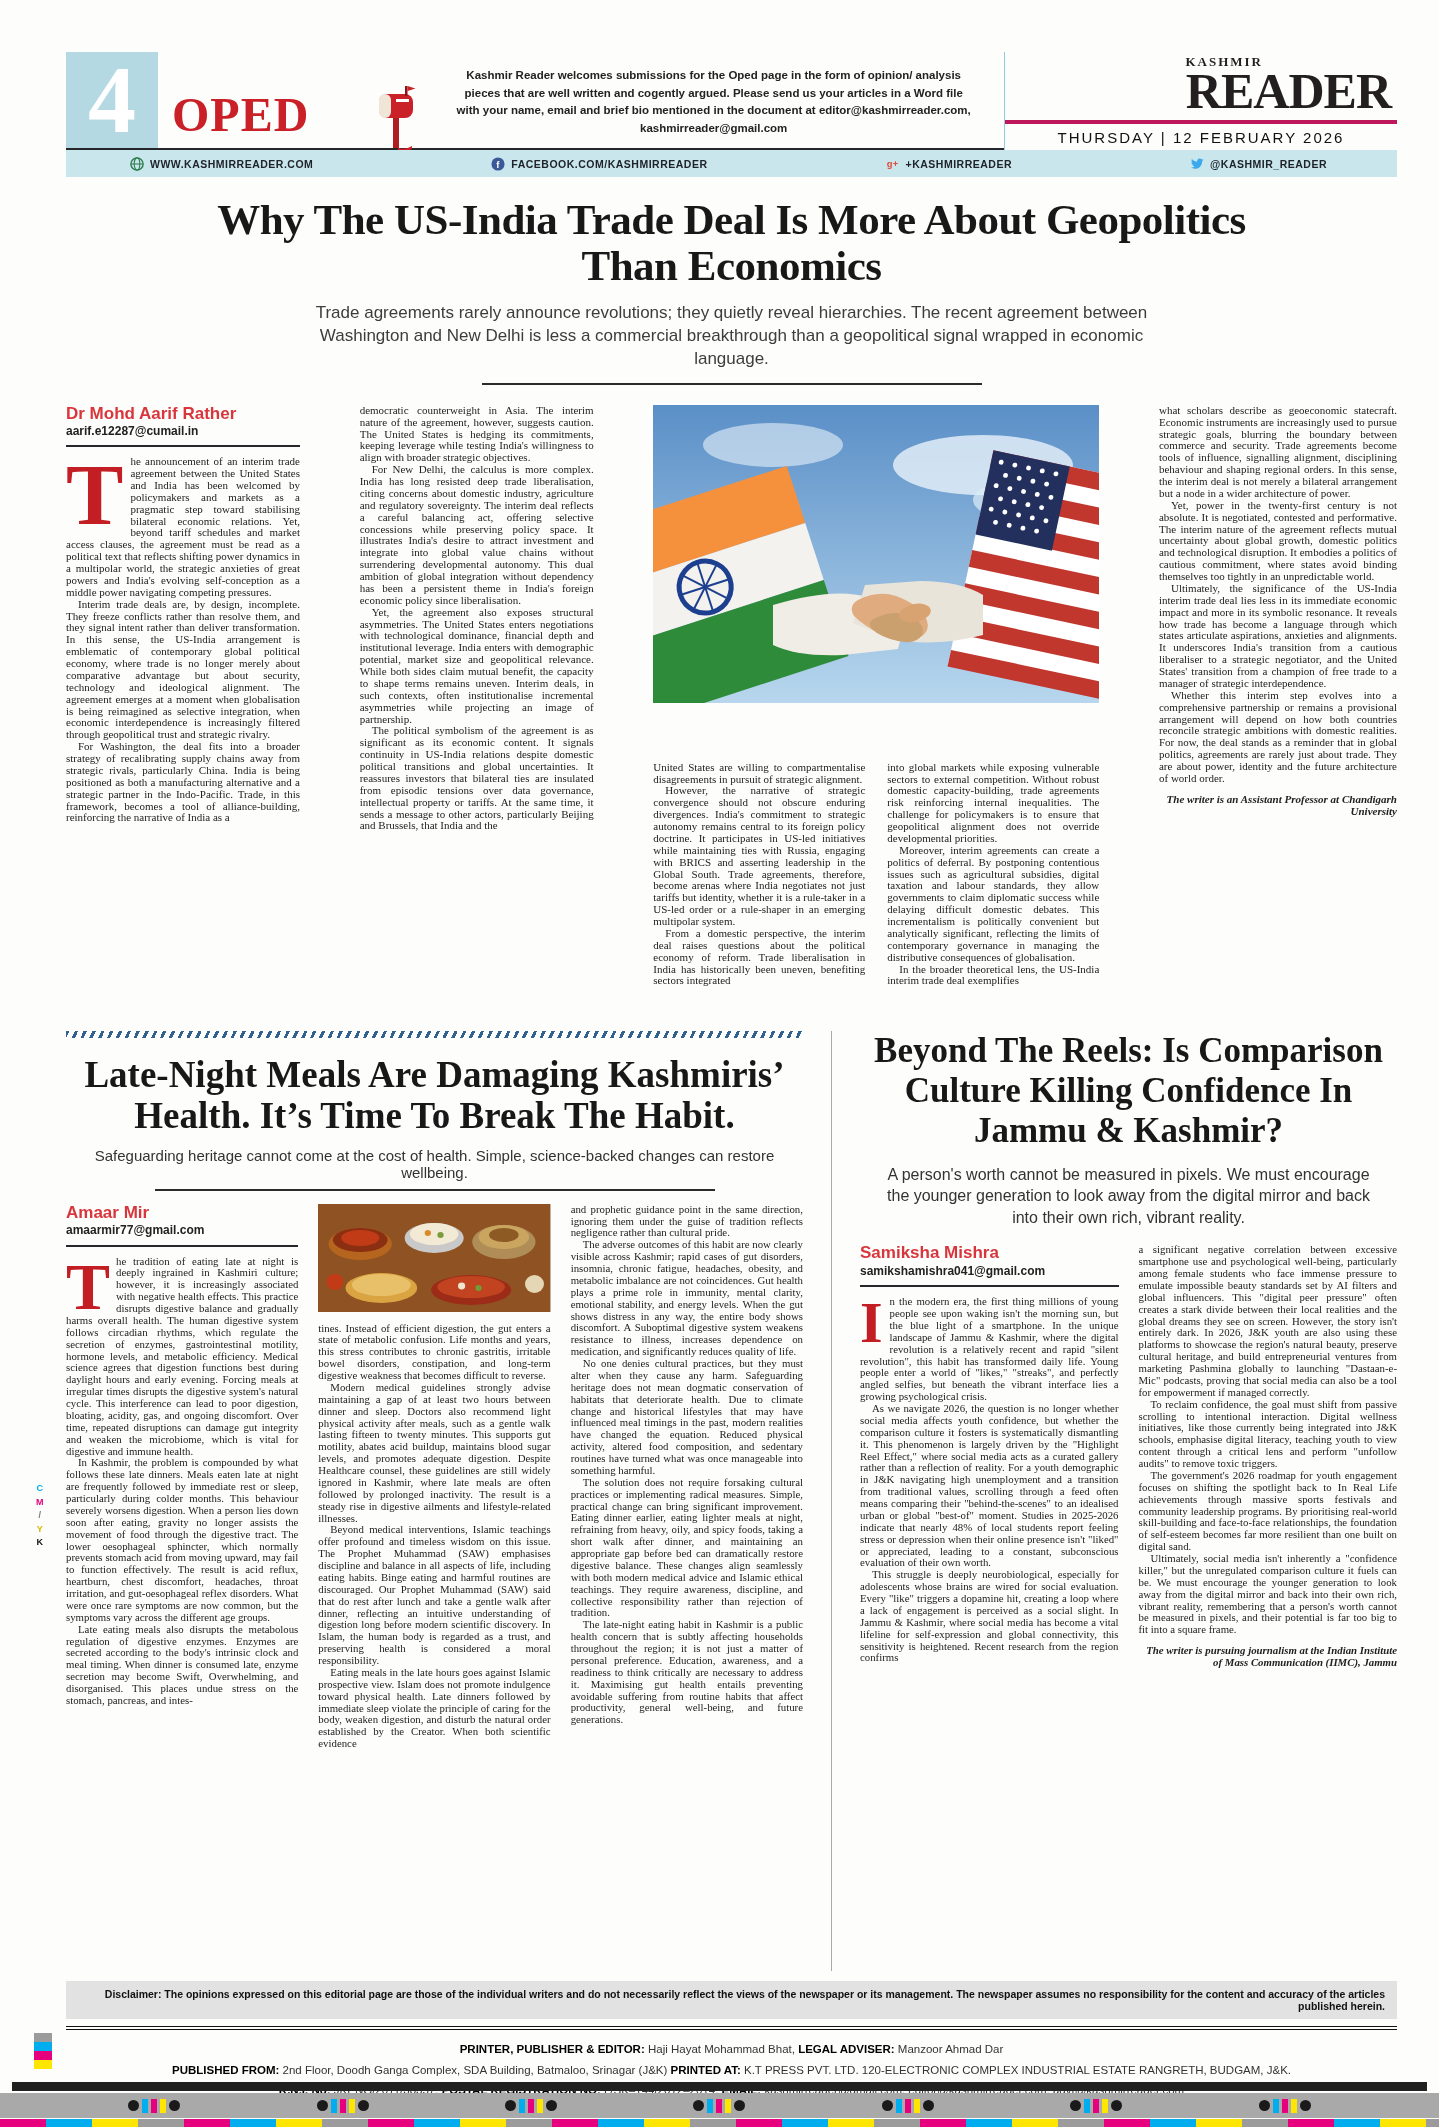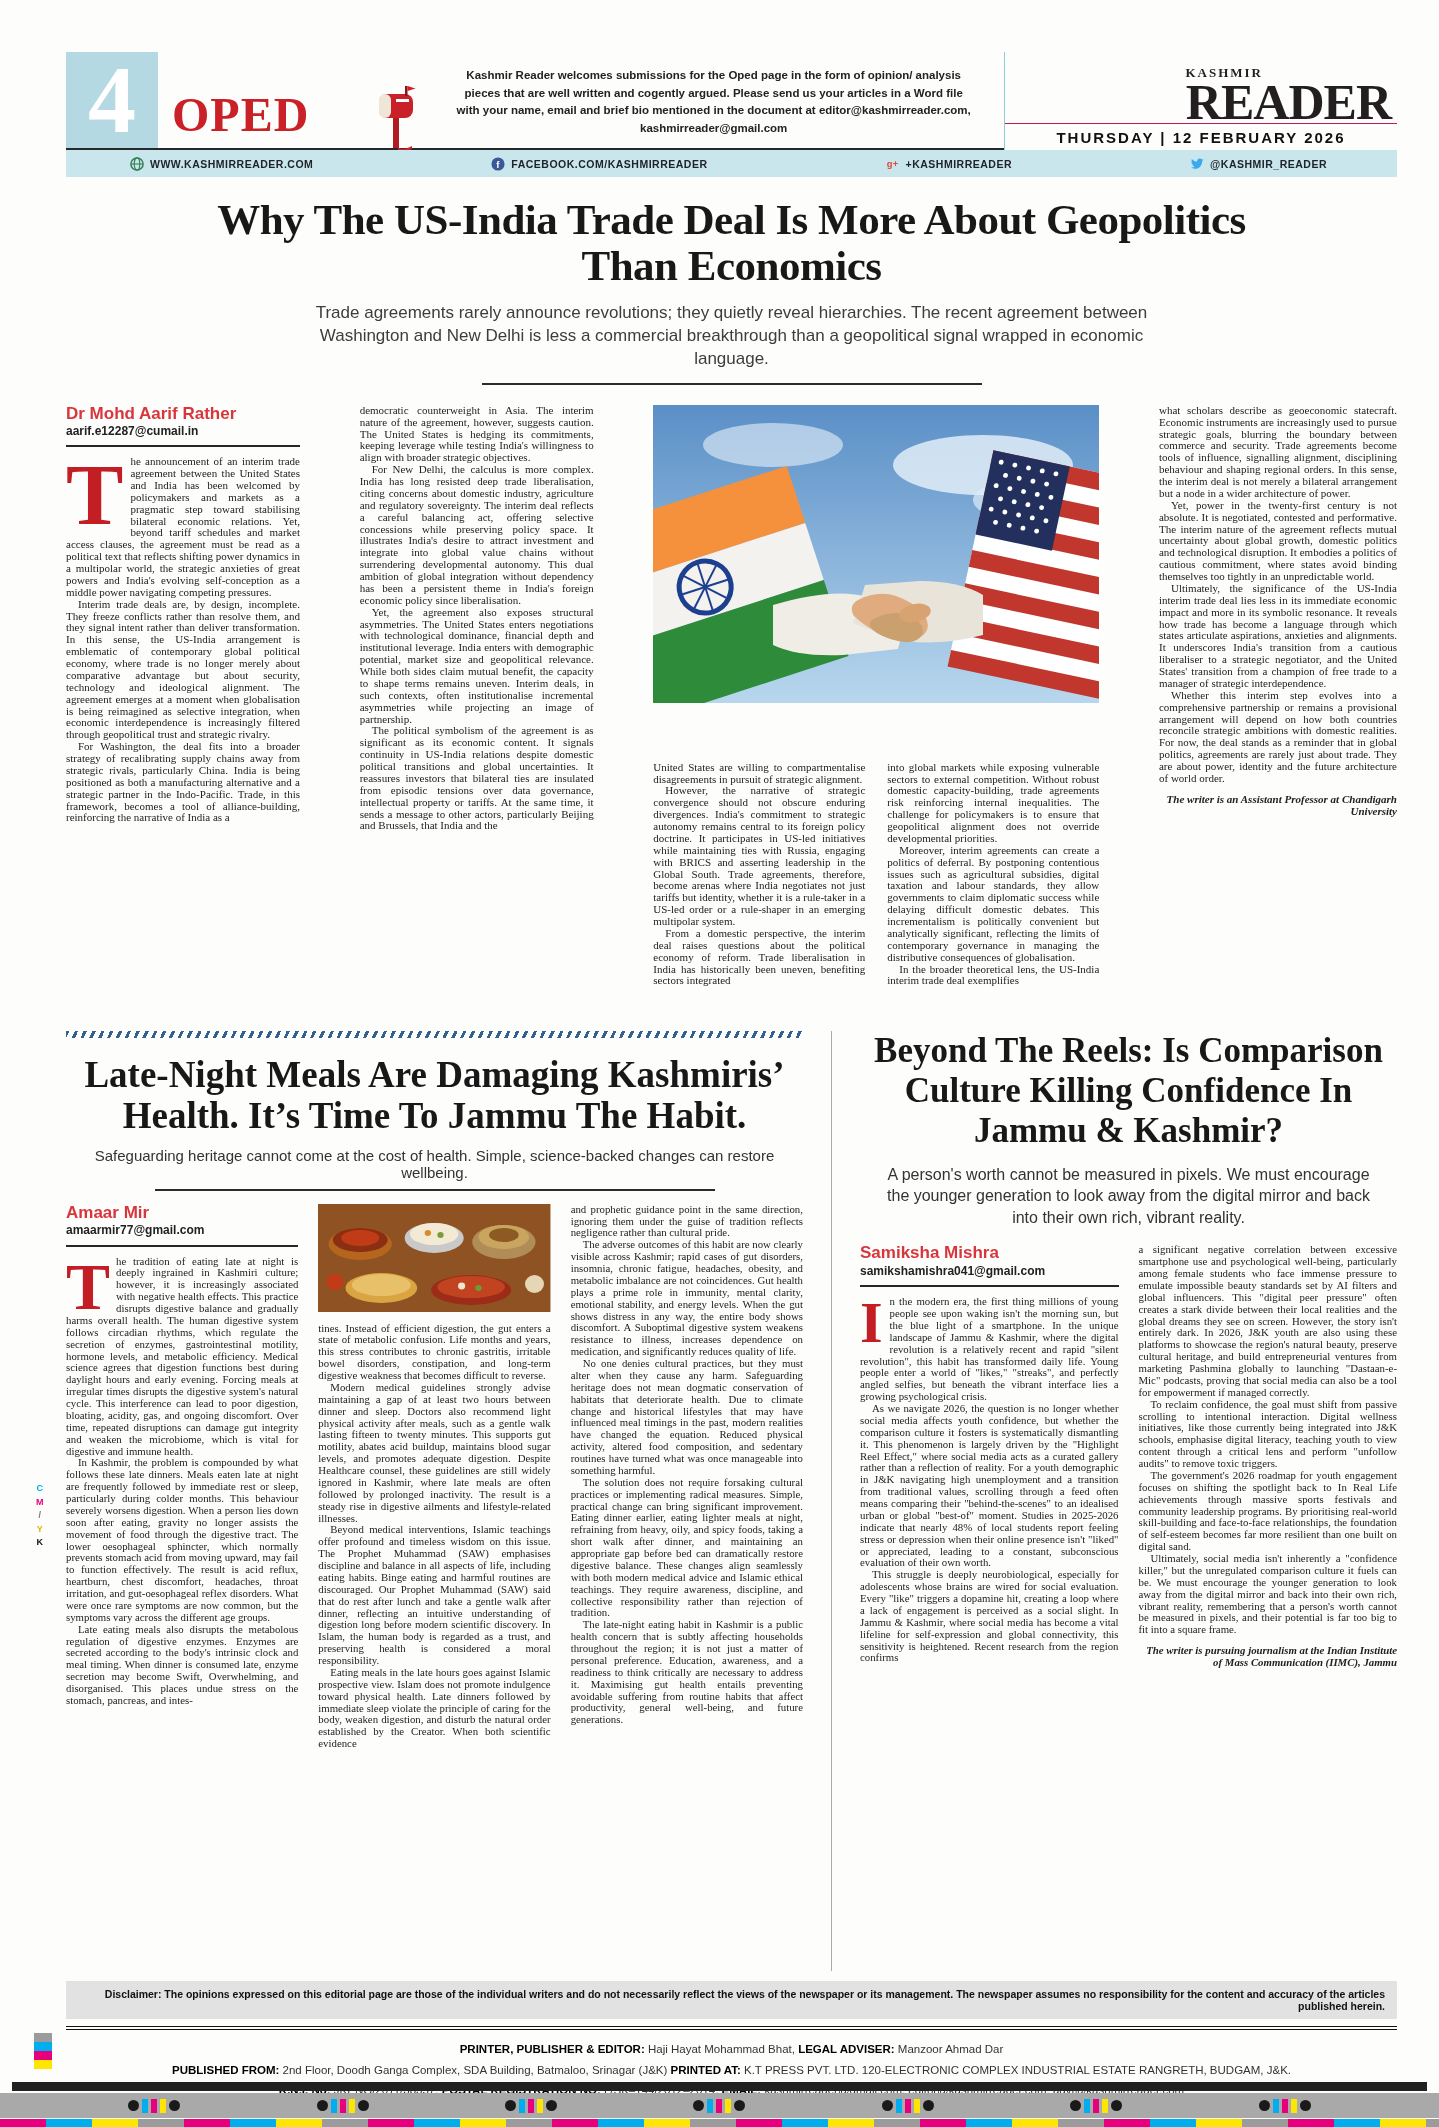--- a/index.html
+++ b/index.html
@@ -13,22 +13,22 @@
   .numbox{width:92px;height:96px;background:#b5d9e2;display:flex;align-items:center;justify-content:center;}
   .numbox span{color:#fff;font-size:96px;font-weight:bold;line-height:80px;font-family:"Liberation Serif",serif;}
   .oped{color:#c92127;font-size:48px;font-weight:bold;letter-spacing:1px;margin:0 0 6px 14px;font-family:"Liberation Serif",serif;}
   .mailbox{margin:0 0 -6px 60px;}
   .subnote{flex:1;text-align:center;font-family:"Liberation Sans",sans-serif;font-size:11.5px;font-weight:bold;
            line-height:1.55;color:#222;margin:0 30px 10px 30px;}
   .masthead{width:392px;border-left:1px solid #8ecddb;display:flex;flex-direction:column;justify-content:flex-end;}
   .m-block{text-align:right;padding-right:6px;}
   .m-top{display:block;font-size:13px;font-weight:bold;letter-spacing:2px;margin-right:128px;color:#231f20;}
   .m-name{display:block;font-size:50px;font-weight:bold;letter-spacing:-1px;line-height:0.85;color:#231f20;}
-  .m-date{border-top:1px solid #be185d;padding:5px 0 4px 0;text-align:center;
-          font-family:"Liberation Sans",sans-serif;font-size:15px;font-weight:bold;letter-spacing:2px;color:#111;}
+  .m-date{border-top:4px solid #be185d;margin-top:8px;padding:5px 0 4px 0;text-align:center;
+          font-family:"Liberation Sans",sans-serif;font-size:15px;font-weight:normal;letter-spacing:2px;color:#111;}
   .socialbar{height:27px;background:#c9e6ed;display:flex;align-items:center;justify-content:space-between;
              padding:0 70px 0 64px;font-family:"Liberation Sans",sans-serif;font-size:10.5px;font-weight:bold;color:#20242a;}
   .socialbar .item{display:flex;align-items:center;gap:6px;letter-spacing:0.5px;}
   .sicon{width:14px;height:14px;display:inline-flex;}
 
   
   .a1-head{text-align:center;margin-top:20px;}
   .a1-head h1{margin:0 auto;max-width:1080px;font-size:43px;line-height:1.07;letter-spacing:-0.5px;font-weight:bold;color:#181818;}
   .stand{font-family:"Liberation Sans",sans-serif;color:#3d3d3d;font-size:17px;line-height:1.35;max-width:880px;margin:13px auto 0;}
   .a1-rule{width:500px;border-top:2px solid #2b2b2b;margin:12px auto 0;}
@@ -279,21 +279,21 @@
             <p>Whether this interim step evolves into a comprehensive partnership or remains a provisional arrangement will depend on how both countries reconcile strategic ambitions with domestic realities. For now, the deal stands as a reminder that in global politics, agreements are rarely just about trade. They are about power, identity and the future architecture of world order.</p>
           </div>
         <div class="attr">The writer is an Assistant Professor at Chandigarh University</div>
       </div>
     </div>
 
     <div class="lower">
 
       <div class="art2">
         <div class="dash-divider"></div>
-        <h2>Late-Night Meals Are Damaging Kashmiris’ Health. It’s Time To Jammu The Habit.</h2>
+        <h2>Late-Night Meals Are Damaging Kashmiris’ Health. It’s Time To Break The Habit.</h2>
         <div class="a2-stand">Safeguarding heritage cannot come at the cost of health. Simple, science-backed changes can restore wellbeing.</div>
         <div class="a2-rule"></div>
         <div class="a2-body">
           <div>
             <div class="authorblk">
               <span class="aname">Amaar Mir</span>
               <span class="amail">amaarmir77@gmail.com</span>
             </div>
             <div class="paras">
                 <p><span class="dropcap dc-l">T</span>he tradition of eating late at night is deeply ingrained in Kashmiri culture; however, it is increasingly associated with negative health effects. This practice disrupts digestive balance and gradually harms overall health. The human digestive system follows circadian rhythms, which regulate the secretion of enzymes, gastrointestinal motility, hormone levels, and metabolic efficiency. Medical science agrees that digestion functions best during daylight hours and early evening. Forcing meals at irregular times disrupts the digestive system's natural cycle. This interference can lead to poor digestion, bloating, acidity, gas, and ongoing discomfort. Over time, repeated disruptions can damage gut integrity and weaken the microbiome, which is vital for digestive and immune health.</p>

